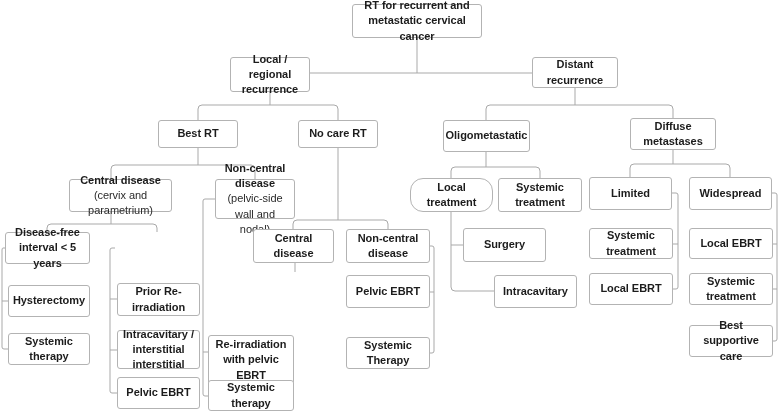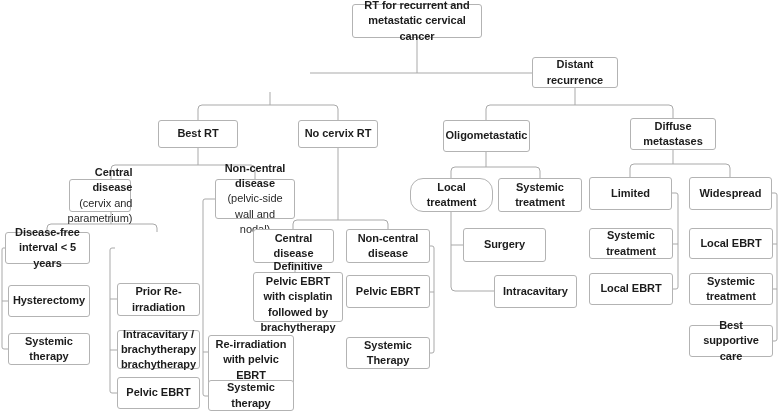--- a/index.html
+++ b/index.html
@@ -50,38 +50,41 @@
     <path d="M451 212 V287 Q451 291 455 291 H494 M451 245 H463"></path>
     <path d="M630 177 V168 Q630 164 634 164 H726 Q730 164 730 168 V177 M673 150 V164"></path>
     <path d="M672 193 H676 Q678 193 678 195 V287 Q678 289 676 289 H673 M678 244 H673"></path>
     <path d="M772 193 H775 Q777 193 777 195 V339 Q777 341 775 341 H773 M777 244 H773 M777 289 H773"></path>
   </svg>
 
   <div class="node" style="left:352px;top:4px;width:130px;height:34px;">
       <span>RT for recurrent and metastatic cervical cancer</span>
     </div>
 
+  <div class="node" style="left:230px;top:57px;width:80px;height:35px;">
+      <span>Local / regional recurrence</span>
+    </div>
   <div class="node" style="left:532px;top:57px;width:86px;height:31px;">
       <span>Distant recurrence</span>
     </div>
 
   <div class="node" style="left:158px;top:120px;width:80px;height:28px;">
       <span>Best RT</span>
     </div>
   <div class="node" style="left:298px;top:120px;width:80px;height:28px;">
-      <span>No cervix RT</span>
+      <span>No care RT</span>
     </div>
   <div class="node" style="left:443px;top:120px;width:87px;height:32px;">
       <span>Oligometastatic</span>
     </div>
   <div class="node" style="left:630px;top:118px;width:86px;height:32px;">
       <span>Diffuse metastases</span>
     </div>
 
-  <div class="node" style="left:69px;top:179px;width:62px;height:33px;text-align:right;">
+  <div class="node" style="left:69px;top:179px;width:103px;height:33px;">
       <span><span>Central disease</span> <span class="norm">(cervix and parametrium)</span></span>
     </div>
   <div class="node" style="left:215px;top:179px;width:80px;height:40px;">
       <span><span>Non-central disease</span> <span class="norm">(pelvic-side wall and nodal)</span></span>
     </div>
 
   <div class="node" style="left:5px;top:232px;width:85px;height:32px;">
       <span>Disease-free interval &lt; 5 years</span>
     </div>
 
@@ -89,38 +92,35 @@
       <span>Hysterectomy</span>
     </div>
   <div class="node" style="left:8px;top:333px;width:82px;height:32px;">
       <span>Systemic therapy</span>
     </div>
 
   <div class="node" style="left:117px;top:283px;width:83px;height:33px;">
       <span>Prior Re-irradiation</span>
     </div>
   <div class="node" style="left:117px;top:330px;width:83px;height:39px;">
-      <span>Intracavitary / brachytherapy brachytherapy</span>
+      <span>Intracavitary / interstitial interstitial</span>
     </div>
   <div class="node" style="left:117px;top:377px;width:83px;height:32px;">
       <span>Pelvic EBRT</span>
     </div>
 
   <div class="node" style="left:208px;top:335px;width:86px;height:50px;">
       <span>Re-irradiation with pelvic EBRT</span>
     </div>
   <div class="node" style="left:208px;top:380px;width:86px;height:31px;">
       <span>Systemic therapy</span>
     </div>
 
   <div class="node" style="left:253px;top:229px;width:81px;height:34px;">
       <span>Central disease</span>
-    </div>
-  <div class="node" style="left:253px;top:272px;width:90px;height:50px;">
-      <span>Definitive Pelvic EBRT with cisplatin followed by brachytherapy</span>
     </div>
 
   <div class="node" style="left:346px;top:229px;width:84px;height:34px;">
       <span>Non-central disease</span>
     </div>
   <div class="node" style="left:346px;top:275px;width:84px;height:33px;">
       <span>Pelvic EBRT</span>
     </div>
   <div class="node" style="left:346px;top:337px;width:84px;height:32px;">
       <span>Systemic Therapy</span>

